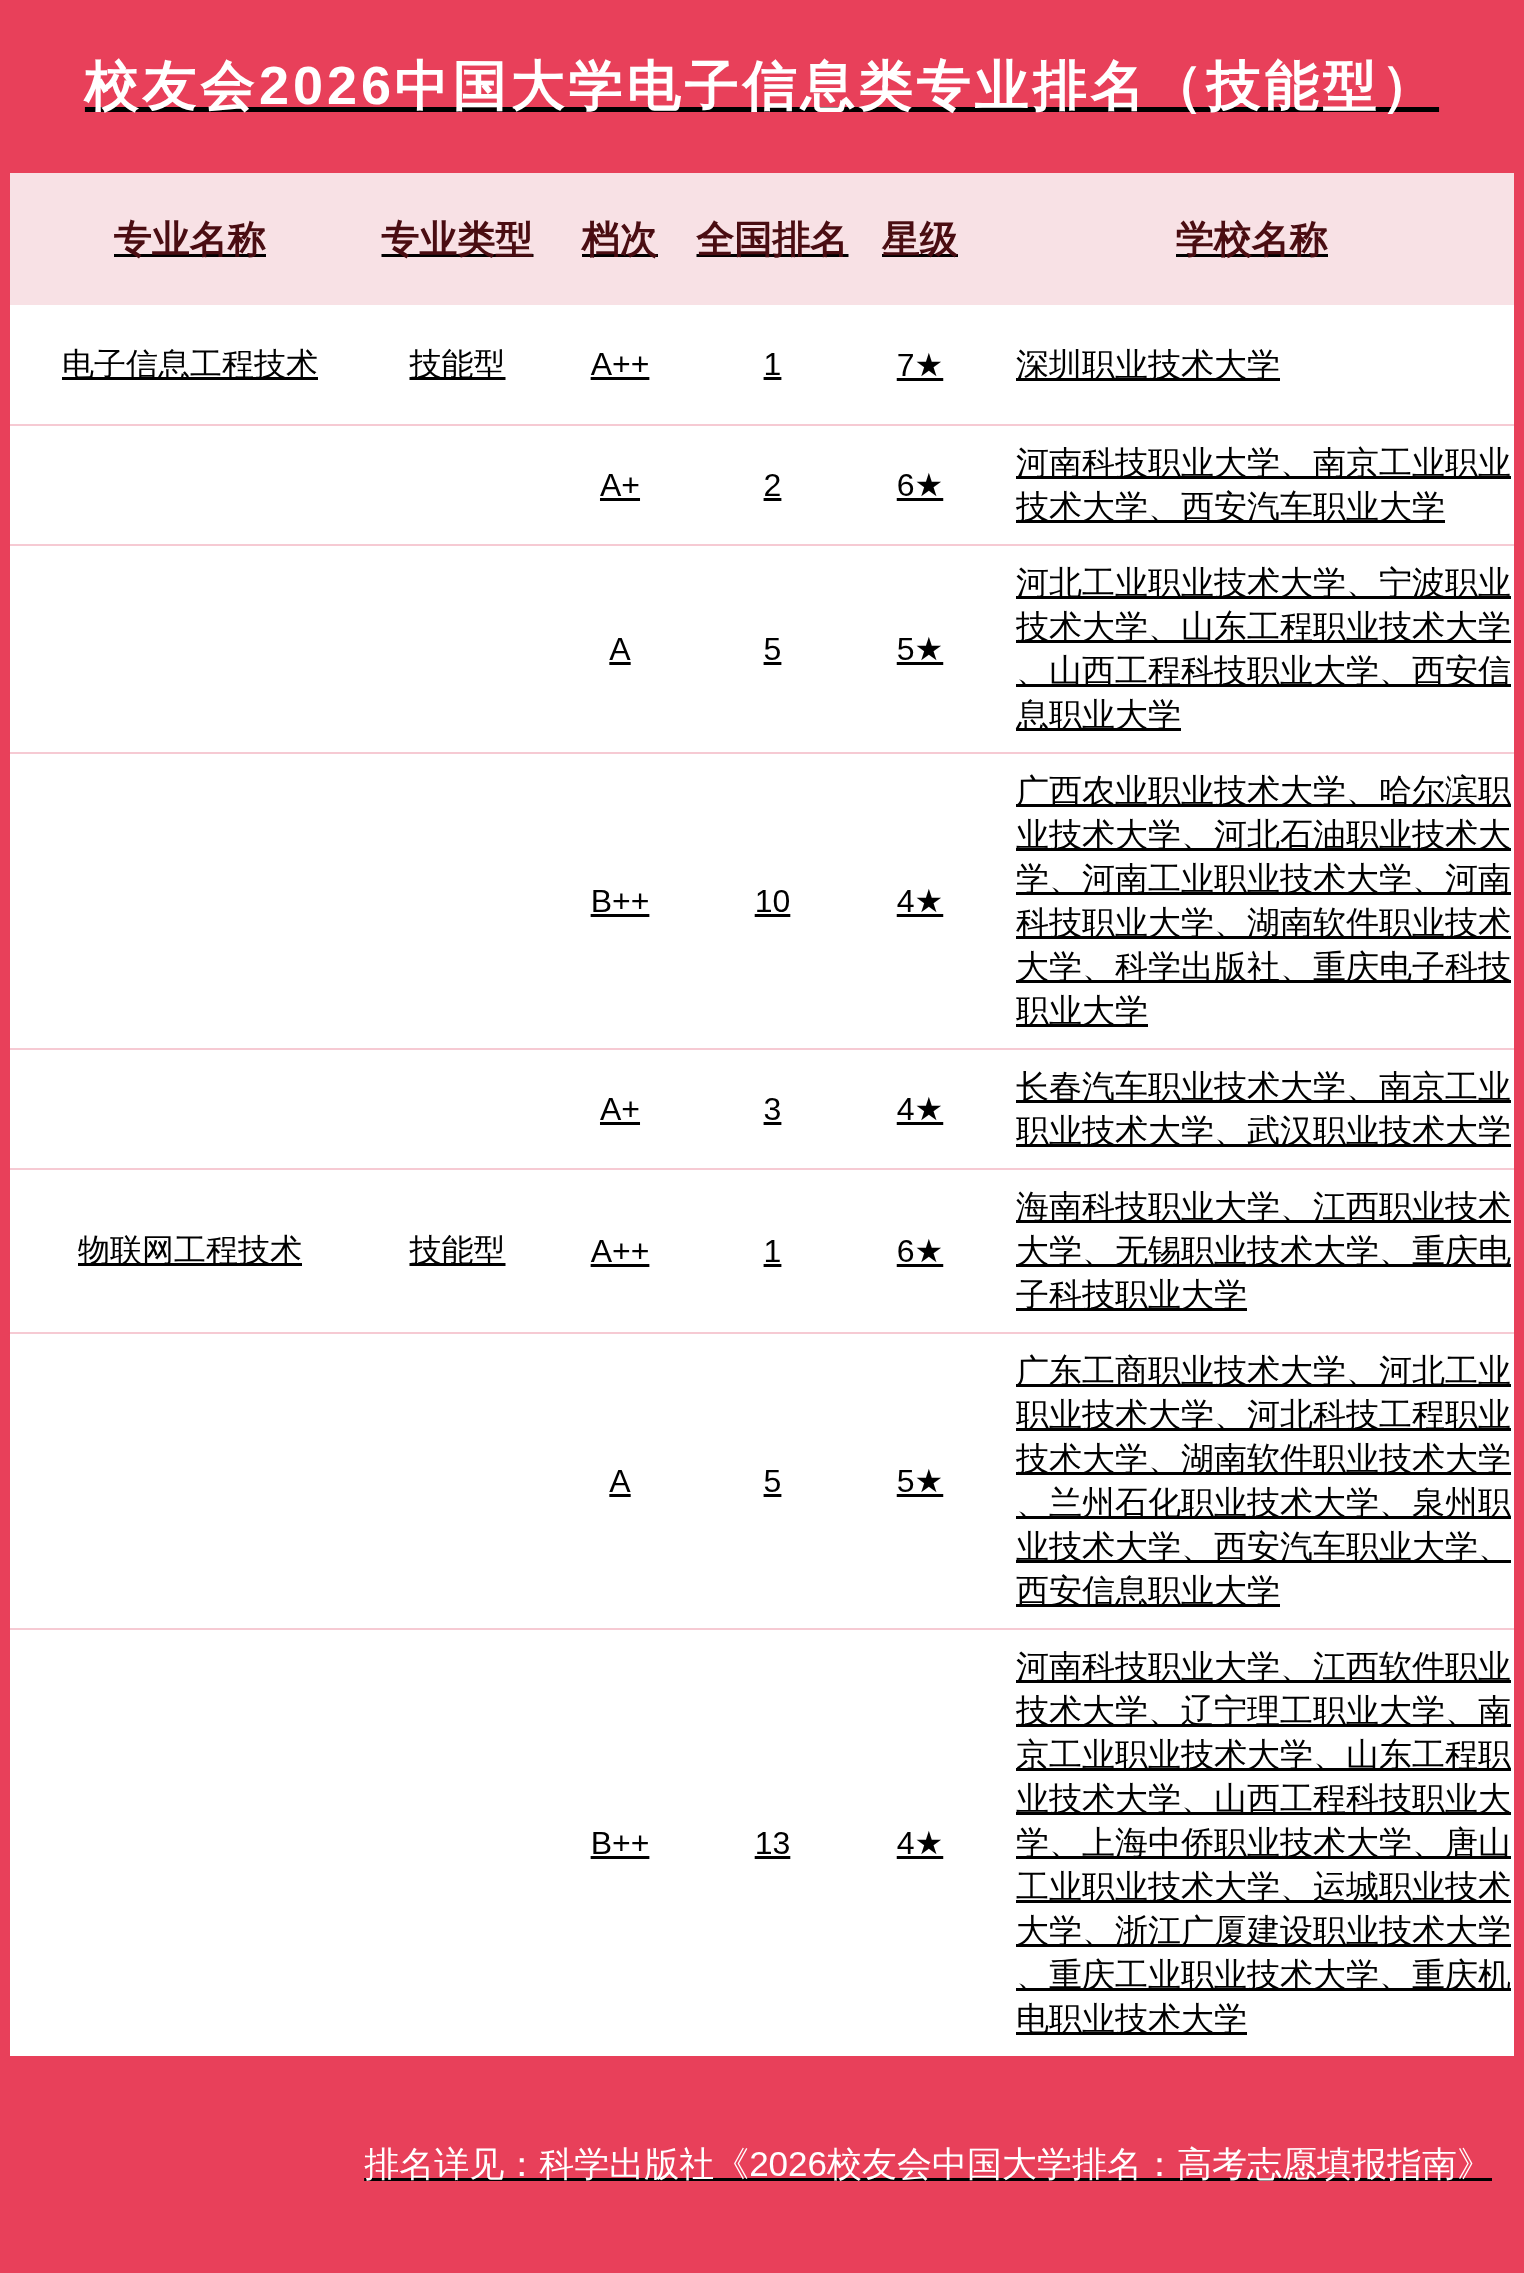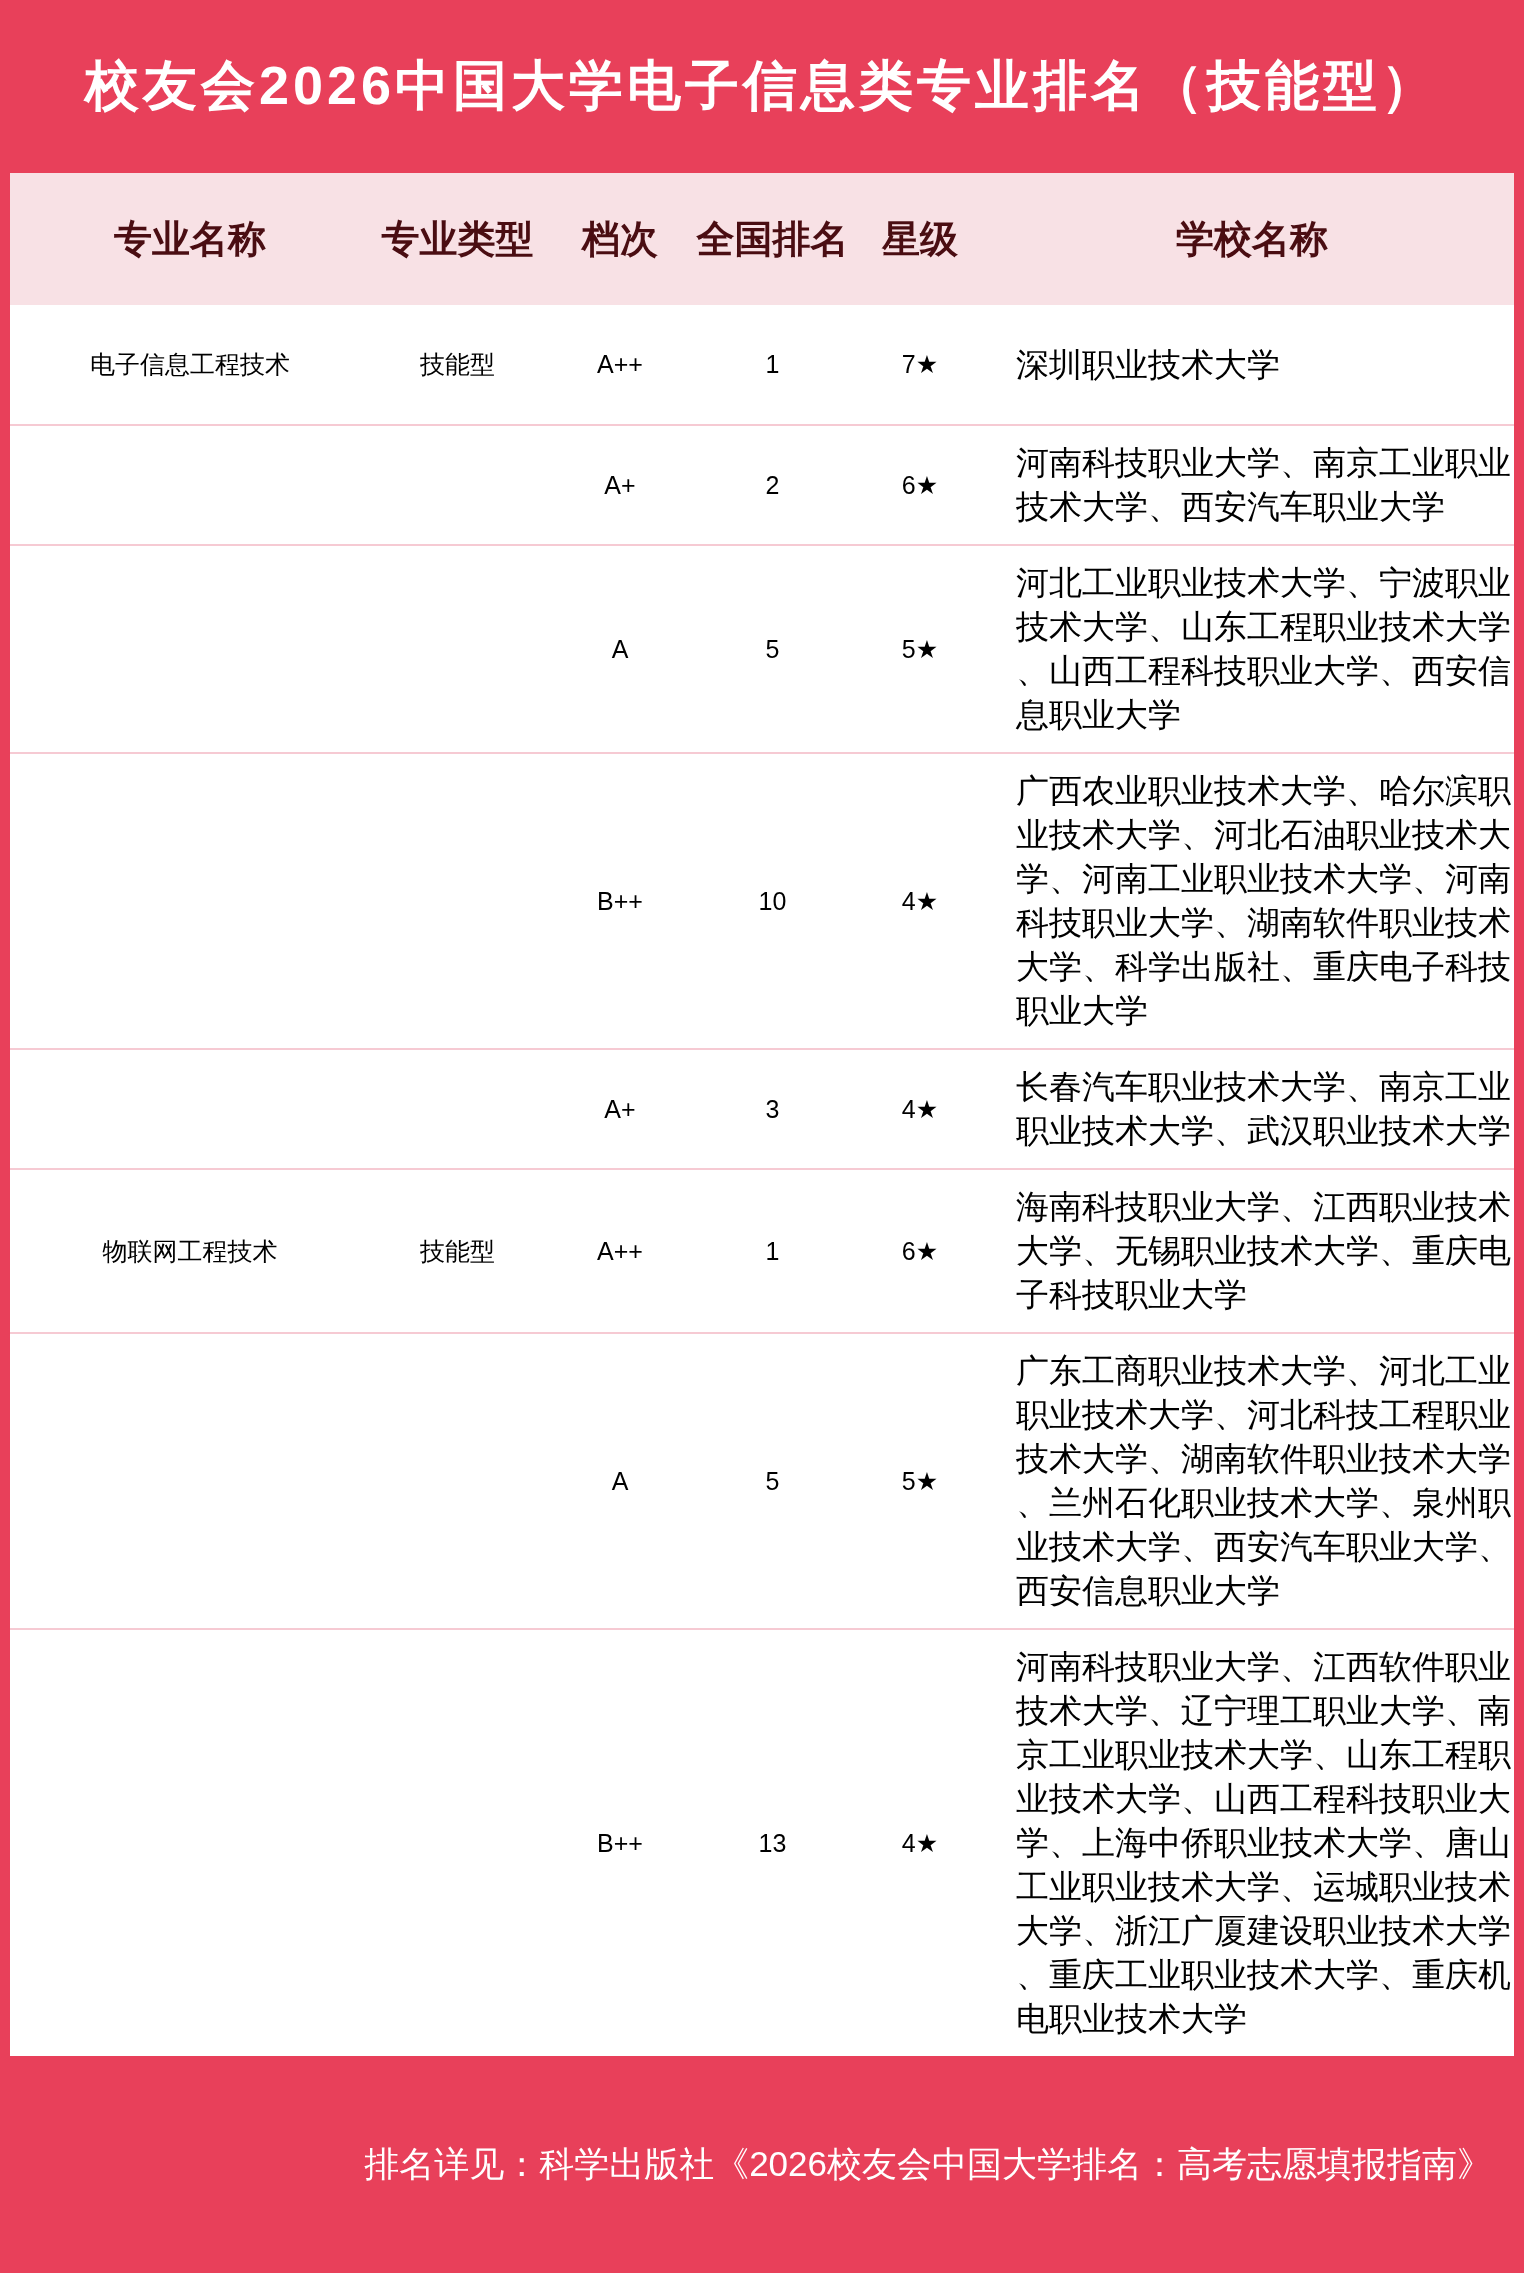--- a/index.html
+++ b/index.html
@@ -4,21 +4,21 @@
 <style>
   html, body { margin: 0; padding: 0; }
   body {
     width: 1524px; height: 2273px;
     background: #E8405A;
     font-family: "Liberation Sans", "DejaVu Sans", sans-serif;
   }
   .page {
     width: 1524px; height: 2273px;
     display: flex; flex-direction: column;
-    background: #E8405A; overflow: hidden;
+    background: #E8405A; overflow: hidden; text-decoration: underline;
   }
   .title-band {
     height: 173px; flex: none;
     display: flex; align-items: center; justify-content: center;
   }
   .title-band h1 {
     margin: 0; color: #FFFFFF;
     font-size: 54px; font-weight: bold; letter-spacing: 4px;
     white-space: nowrap;
   }
@@ -30,21 +30,21 @@
     width: 100%; border-collapse: collapse; table-layout: fixed; padding-left: 11px;
   }
   thead th {
     background: #F8E1E5; color: #4A0D12;
     height: 132px; font-size: 38px; font-weight: bold;
     text-align: center; vertical-align: middle; padding: 0;
   }
   tbody tr { height: 120px; }
   tbody tr + tr td { border-top: 2px solid #F6CAD3; }
   tbody td {
-    font-size: 25px; color: #000000;
+    font-size: 32px; color: #000000;
     text-align: center; vertical-align: middle;
     padding: 15px 0;
   }
   td.c-schools {
     font-size: 33px; line-height: 44px;
     text-align: left;
     padding: 15px 1px 15px 26px;
     word-break: break-all; line-break: anywhere; margin-top: 16px;
   }
   .footer-band {

